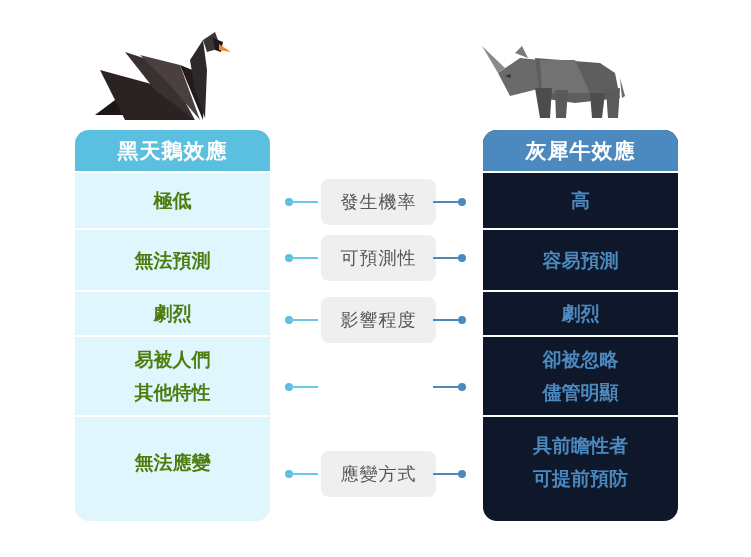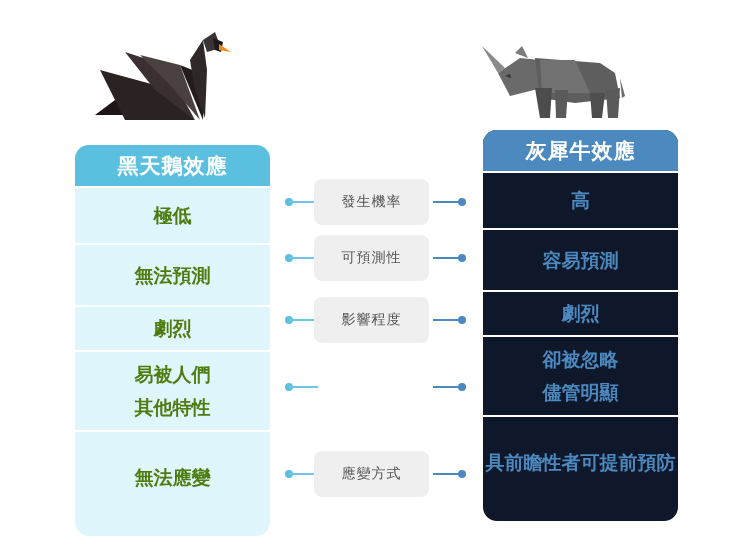--- a/index.html
+++ b/index.html
@@ -1,37 +1,37 @@
 <!DOCTYPE html>
 <html><head>
 <meta charset="utf-8">
 <style>
   html, body { margin:0; padding:0; background:#ffffff; }
   body { width:751px; height:557px; position:relative; overflow:hidden;
          font-family: "DejaVu Sans", "Liberation Sans", sans-serif; }
   .col { position:absolute; top:130px; width:195px; height:391px;
          border-radius:14px; overflow:hidden; }
-  .col.left { left:75px; background:#e0f6fd;margin-top:15px; }
+  .col.left { left:75px; background:#e0f6fd; }
   .col.right { left:483px; background:#0f172a; }
   .col .head { height:41px; display:flex; align-items:center; justify-content:center;
                color:#ffffff; font-size:21px; font-weight:bold; letter-spacing:1px; }
   .col.left .head { background:#5bbfdf; }
   .col.right .head { background:#4b89bf; }
   .cell { display:flex; align-items:center; justify-content:center; text-align:center;
           font-size:19px; font-weight:bold; line-height:33px; border-top:2px solid #ffffff;
           box-sizing:border-box; }
   .col.left .cell { color:#4d7c0f; }
   .col.right .cell { color:#4b89bf; }
   .cell .ln { display:block; }
   .r0 { height:57px; } .r1 { height:62px; } .r2 { height:45px; }
   .r3 { height:80px; } .r4 { height:92px; }
   .mid-row { position:absolute; left:284px; width:182px; height:46px; }
-  .pill { position:absolute; left:30px; top:0; width:115px; height:46px;
+  .pill { position:absolute; left:37px; top:0; width:115px; height:46px;
           background:#efefef; border-radius:8px; display:flex; align-items:center;
-          justify-content:center; color:#555555; font-size:14px; letter-spacing:1px; }
+          justify-content:center; color:#555555; font-size:18px; letter-spacing:1px; }
   .conn { position:absolute; top:22px; height:2px; }
   .conn.l { left:5px; width:29px; background:#6cc7e4; }
   .conn.r { left:149px; width:28px; background:#4b89bf; }
   .dot { position:absolute; top:19px; width:8px; height:8px; border-radius:50%; }
   .dot.l { left:1px; background:#5bbfdf; }
   .dot.r { left:174px; background:#4b89bf; }
   .illus { position:absolute; }
 </style>
 </head>
 <body>
@@ -90,21 +90,21 @@
   <div class="cell r1">
       <span class="ln">容易預測</span>
     </div>
   <div class="cell r2">
       <span class="ln">劇烈</span>
     </div>
   <div class="cell r3" style="flex-direction:column">
       <span class="ln">卻被忽略</span>
       <span class="ln">儘管明顯</span>
     </div>
-  <div class="cell r4" style="flex-direction:row">
+  <div class="cell r4" style="flex-direction:column">
       <span class="ln">具前瞻性者</span>
       <span class="ln">可提前預防</span>
     </div>
 </div>
 
 <div class="mid-row" style="top:179px">
   <span class="dot l"></span>
     <span class="conn l"></span>
   <div class="pill">發生機率</div>
   <span class="conn r"></span>

